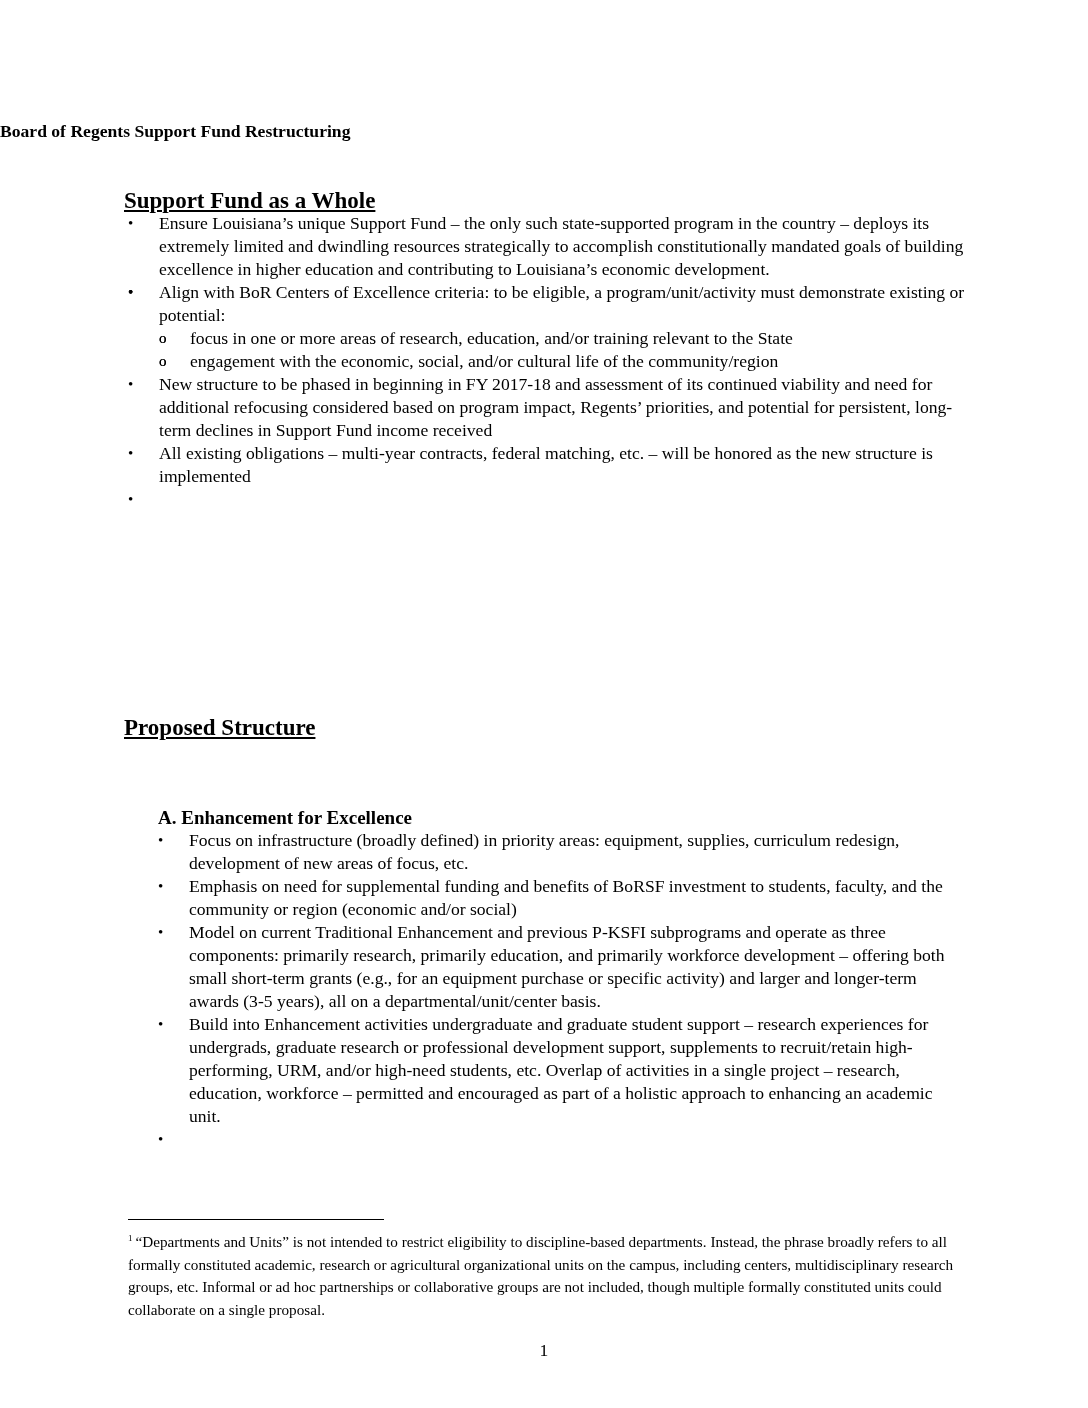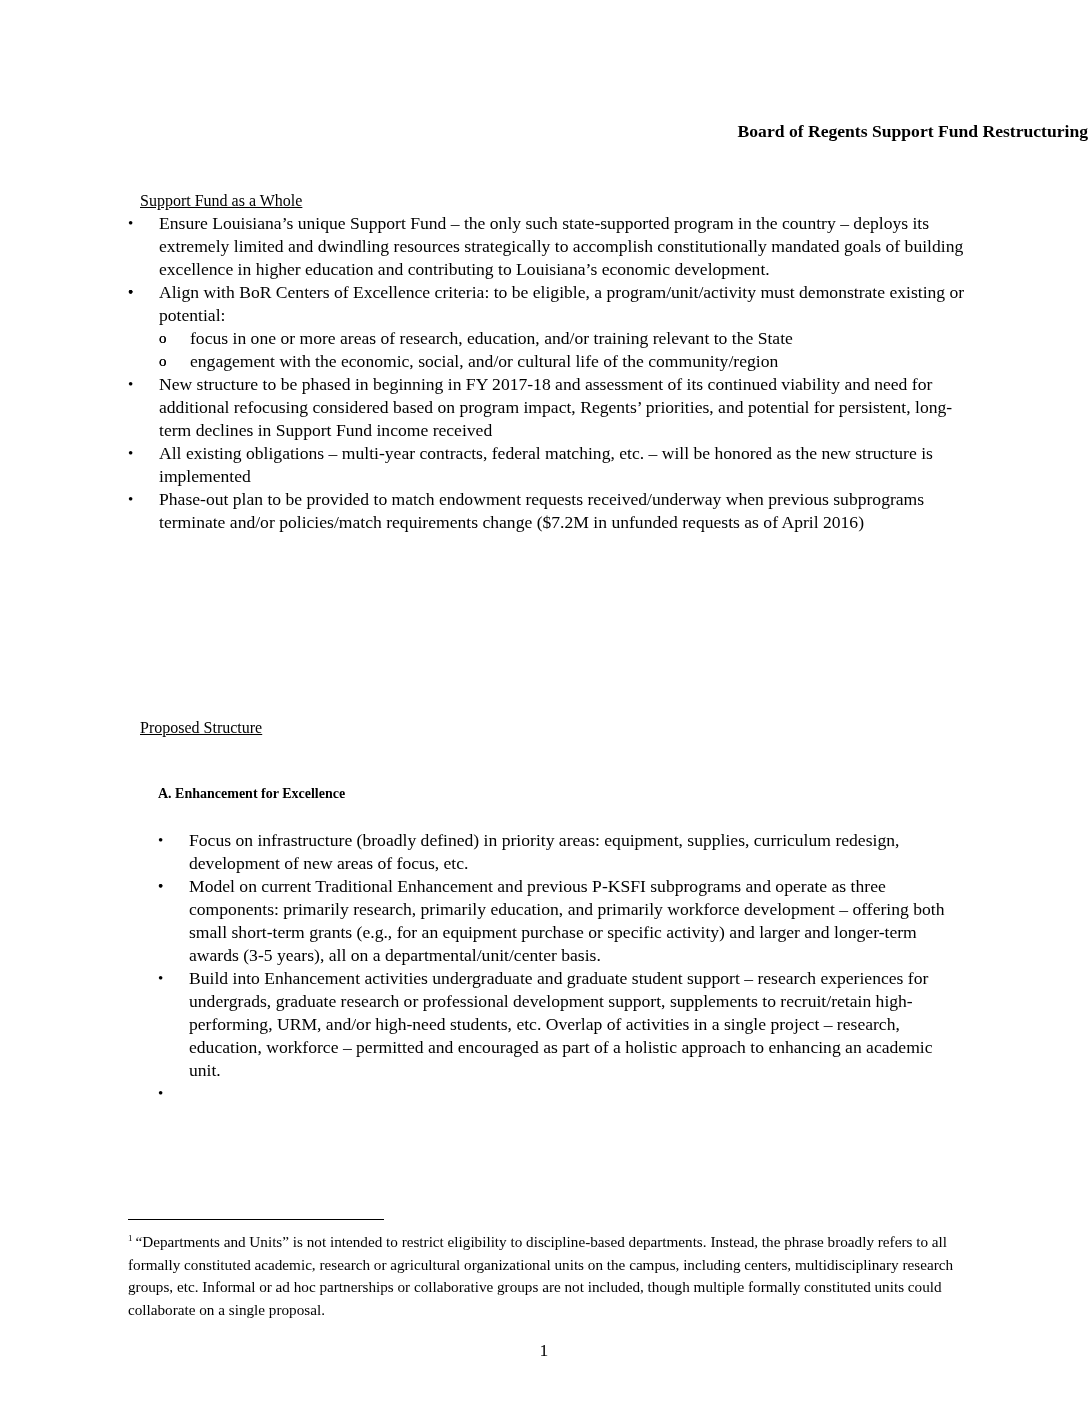--- a/index.html
+++ b/index.html
@@ -21,32 +21,32 @@
       left: 0;
       top: 0;
       width: 1088px;
       height: 1408px;
     }
     .title-block {
       position: absolute;
       left: 0;
       width: 1088px;
       top: 120px;
-      text-align: right;
+      text-align: left;
       font-weight: bold;
       line-height: 23px;
       font-size: 17.6px;
     }
     .title-block div { margin: 0; }
     .section-heading {
       position: absolute;
-      left: 140px;
-      font-weight: normal;
+      left: 124px;
+      font-weight: bold;
       text-decoration: underline;
-      font-size: 16px;
+      font-size: 23px;
       line-height: 23px;
     }
     .ul {
       position: absolute;
       left: 128px;
       width: 840px;
       margin: 0;
       padding: 0;
       list-style: none;
     }
@@ -89,24 +89,24 @@
       font-size: 17.6px;
     }
     .heading-I sup {
       font-size: 10px;
       vertical-align: super;
       line-height: 0;
     }
     .heading-A {
       position: absolute;
       left: 158px;
-      top: 782px;
-      font-weight: bold;
-      line-height: 23px;
-      font-size: 14px;
+      top: 806px;
+      font-weight: bold;
+      line-height: 23px;
+      font-size: 19px;
     }
     .footnote-rule {
       position: absolute;
       left: 128px;
       top: 1219px;
       width: 256px;
       height: 0;
       border-top: 1.3px solid #000;
     }
     .footnote {
@@ -178,36 +178,36 @@
     <div class="li">
       <span class="bullet">•</span>
       <span>New structure to be phased in beginning in FY 2017-18 and assessment of its continued viability and need for additional refocusing considered based on program impact, Regents’ priorities, and potential for persistent, long-term declines in Support Fund income received</span>
     </div>
     <div class="li">
       <span class="bullet">•</span>
       <span>All existing obligations – multi-year contracts, federal matching, etc. – will be honored as the new structure is implemented</span>
     </div>
     <div class="li">
       <span class="bullet">•</span>
-      <span>Phase-out plan to be provided to match endowment requests received/underway when previous subprograms terminate and/or policies/match requirements change ($7.2M in unfunded requests as of April 2016)</span>
     </div>
   </div>
 
   <div class="section-heading" style="top:716px;">Proposed Structure</div>
 
 
   <div class="heading-A">A. Enhancement for Excellence</div>
 
   <div class="ul" style="left:158px; width:810px; top:829px;">
     <div class="li">
       <span class="bullet">•</span>
       <span>Focus on infrastructure (broadly defined) in priority areas: equipment, supplies, curriculum redesign, development of new areas of focus, etc.</span>
     </div>
     <div class="li">
       <span class="bullet">•</span>
+      <span>Emphasis on need for supplemental funding and benefits of BoRSF investment to students, faculty, and the community or region (economic and/or social)</span>
     </div>
     <div class="li">
       <span class="bullet">•</span>
       <span>Model on current Traditional Enhancement and previous P-KSFI subprograms and operate as three components: primarily research, primarily education, and primarily workforce development – offering both small short-term grants (e.g., for an equipment purchase or specific activity) and larger and longer-term awards (3-5 years), all on a departmental/unit/center basis.</span>
     </div>
     <div class="li">
       <span class="bullet">•</span>
       <span>Build into Enhancement activities undergraduate and graduate student support – research experiences for undergrads, graduate research or professional development support, supplements to recruit/retain high-performing, URM, and/or high-need students, etc. Overlap of activities in a single project – research, education, workforce – permitted and encouraged as part of a holistic approach to enhancing an academic unit.</span>
     </div>
     <div class="li">

